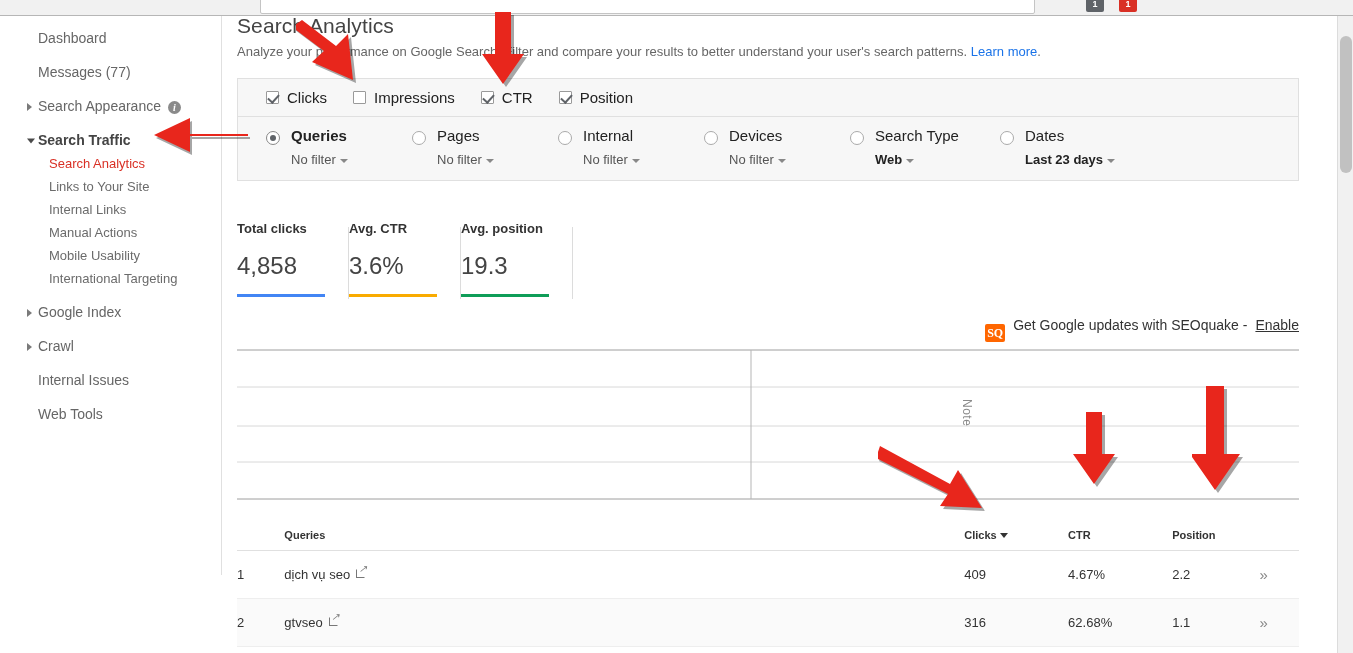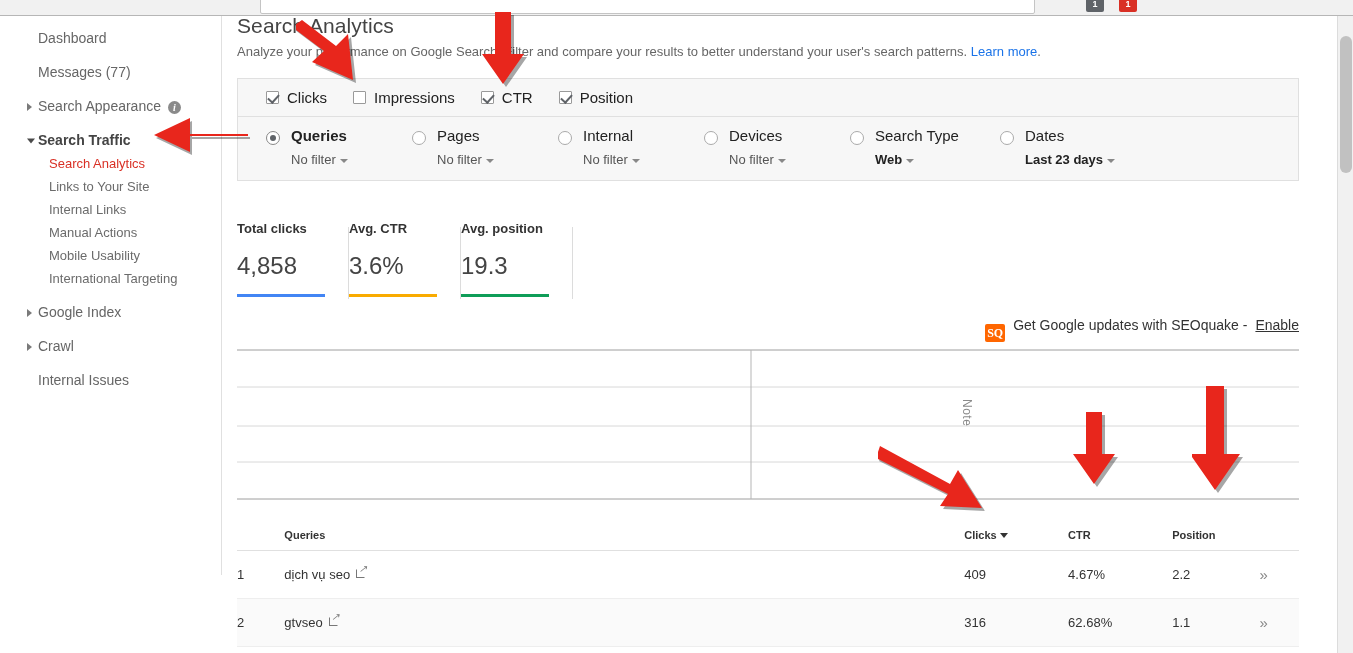--- a/index.html
+++ b/index.html
@@ -230,20 +230,21 @@
     <div class="nav-item sub"><span>Manual Actions</span></div>
     <div class="nav-item sub"><span>Mobile Usability</span></div>
     <div class="nav-item sub"><span>International Targeting</span></div>
     <div class="nav-gap"></div>
     <div class="nav-item has-arrow"><span class="tri tri-right"></span><span>Google Index</span></div>
     <div class="nav-gap"></div>
     <div class="nav-item has-arrow"><span class="tri tri-right"></span><span>Crawl</span></div>
     <div class="nav-gap"></div>
     <div class="nav-item"><span>Internal Issues</span></div>
     <div class="nav-gap"></div>
+    <div class="nav-item"><span>Web Tools</span></div>
   </nav>
 
 <div id="main">
 
   <h1 id="page-title">Search Analytics</h1>
 
   <div id="page-desc">
     <span>Analyze your performance on Google Search. Filter and compare your results to better understand your user's search patterns.</span>
     <a href="#">Learn more</a><span>.</span>
   </div>

